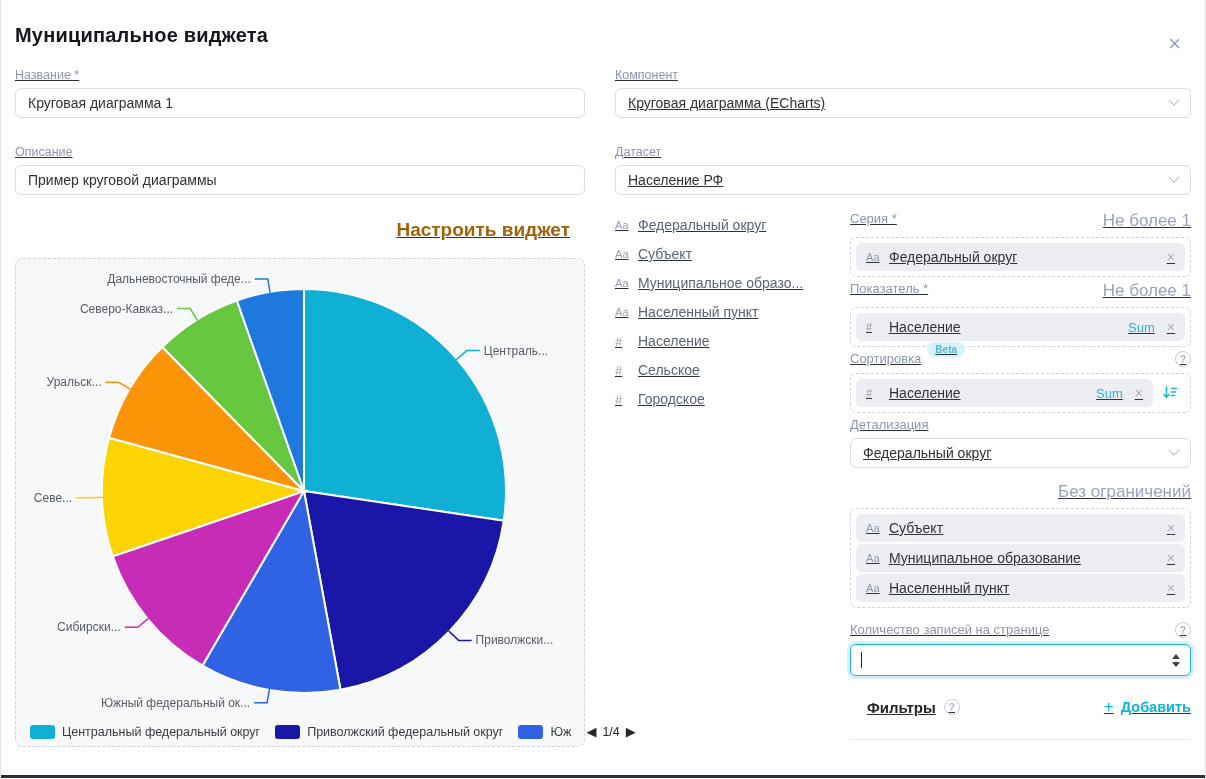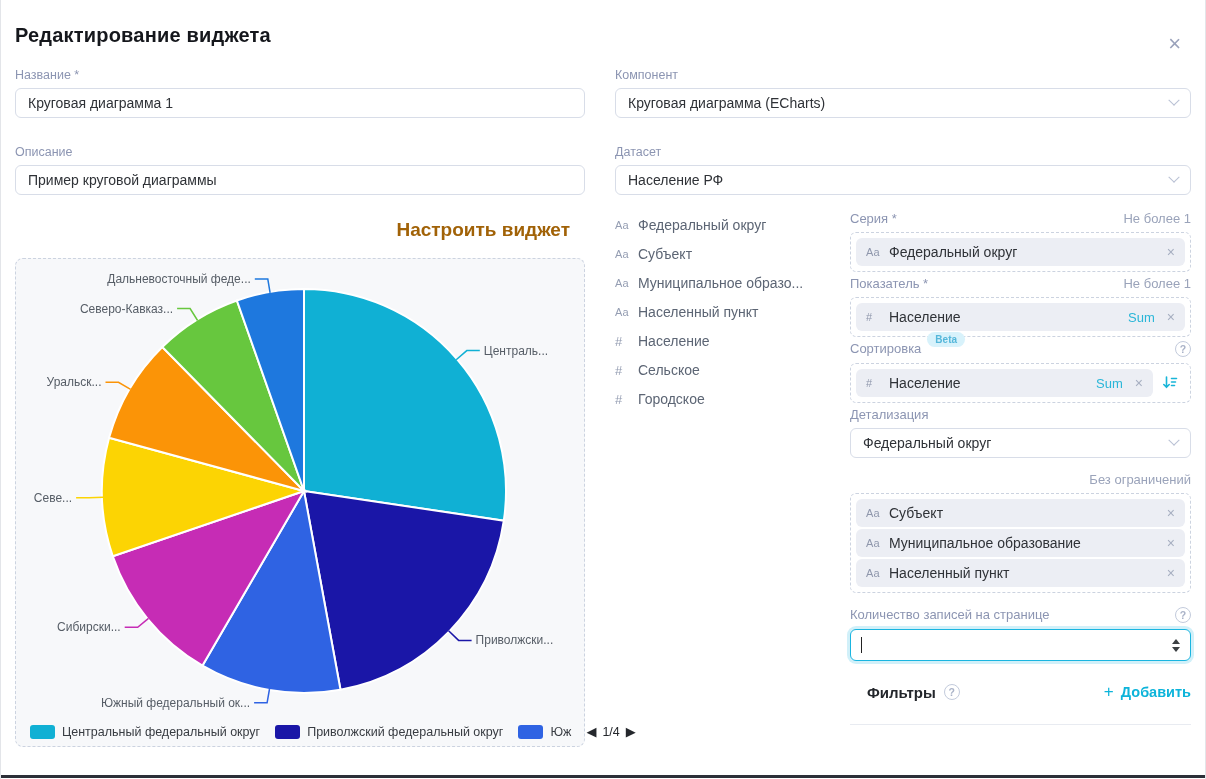--- a/index.html
+++ b/index.html
@@ -10,21 +10,21 @@
     border-left:1px solid #e3e5e9; border-right:1px solid #e3e5e9;
   }
   .bottom-strip { position:absolute; left:0; right:0; bottom:1px; height:3px; background:#2c3038; }
 
   
   .modal-header { padding:24px 14px 0 14px; position:relative; }
   .modal-title { font-size:20px; font-weight:700; color:#15171c; letter-spacing:.2px; }
   .close-btn { position:absolute; right:24px; top:34px; font-size:22px; line-height:20px;
     color:#9aa2bb; cursor:pointer; font-weight:400; }
 
-  .modal-body { display:flex; padding:0 14px; gap:30px; }
+  .modal-body { display:flex; padding:0 14px; gap:30px;text-decoration:underline; }
   .col-left { width:570px; flex:0 0 570px; }
   .col-right { flex:1; display:flex; flex-direction:column; }
 
   .f-label { font-size:12.5px; color:#8c95b2; margin-bottom:6px; }
   .mt-first { margin-top:21px; }
   .mt-sec { margin-top:27px; }
 
   .text-input, .select-box {
     width:100%; height:30px; border:1px solid #d8dde8; border-radius:6px;
     font-size:14px; color:#2f3237; padding:0 12px; background:#fff; outline:none;
@@ -51,21 +51,21 @@
 
   
   .config-area { display:flex; margin-top:16px; }
   .fields-list { width:235px; flex:0 0 235px; padding-top:6px; }
   .field-item { display:flex; align-items:center; margin-bottom:13px; font-size:14px; color:#5c6574; cursor:grab; }
   .field-prefix { font-size:11px; color:#949db2; margin-right:8px; min-width:15px; }
   .config-col { flex:1; display:flex; flex-direction:column; }
 
   .label-row { display:flex; justify-content:space-between; align-items:flex-start; margin-bottom:6px; }
   .label-row .lbl { font-size:13px; color:#8c95b2; display:flex; align-items:flex-start; }
-  .label-row .limit { font-size:13px; color:#9aa3ba; }
+  .label-row .limit { font-size:17px; color:#9aa3ba; }
   .sec { margin-top:4px; }
   .sec-tight { margin-top:14px; }
 
   .dashed-box { border:1px dashed #ccd3e0; border-radius:6px; padding:5px; display:flex;
     flex-direction:column; gap:2px; }
   .dashed-box.row { flex-direction:row; align-items:center; }
   .chip { background:#eceef4; border-radius:6px; height:28px; display:flex; align-items:center;
     padding:0 10px; font-size:14px; color:#2f3237; width:100%; }
   .chip .field-prefix { color:#8f97ac; }
   .chip-x { margin-left:12px; color:#a6aec0; font-size:14px; cursor:pointer; line-height:1; }
@@ -94,21 +94,21 @@
   .add-link { margin-left:auto; color:#0db4da; font-size:14.5px; font-weight:600; cursor:pointer;
     display:flex; align-items:center; gap:7px; }
   .add-plus { font-size:17px; font-weight:400; }
 
   .footer-divider { height:1px; background:#e8ebf1; margin-top:22px; }
 </style>
 </head>
 <body>
 
 <div class="modal-header">
-  <div class="modal-title">Редактирование виджета</div>
+  <div class="modal-title">Муниципальное виджета</div>
   <div class="close-btn">×</div>
 </div>
 
 <div class="modal-body">
 
   <div class="col-left">
     <div class="f-label mt-first">Название *</div>
     <input class="text-input" type="text" value="Круговая диаграмма 1" style="">
 
     <div class="f-label mt-sec">Описание</div>

